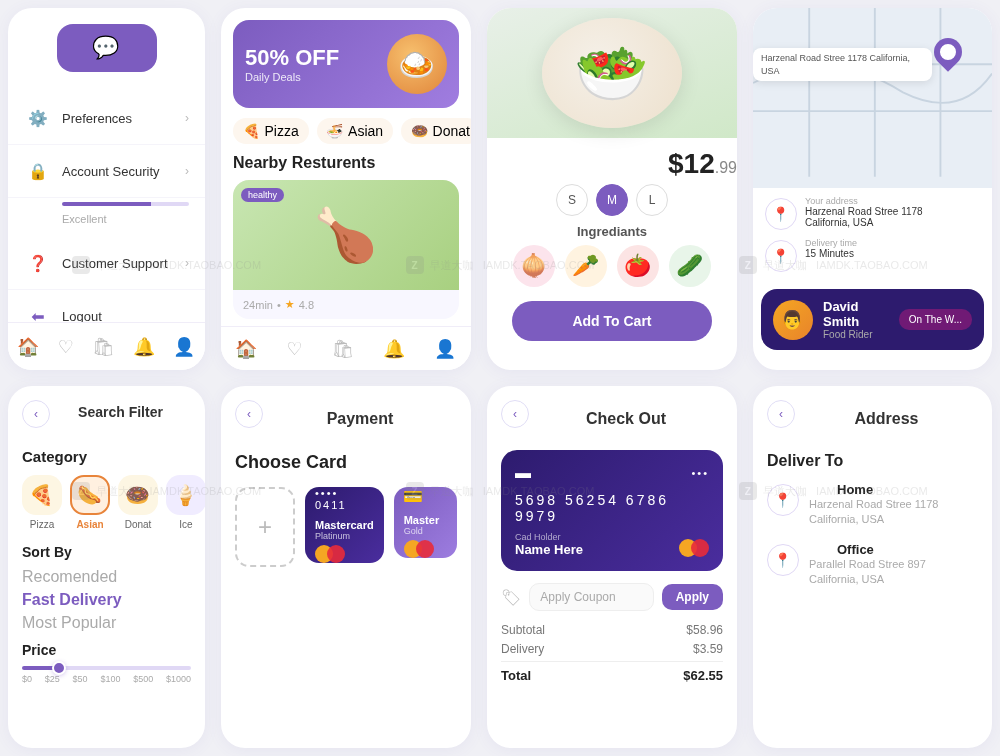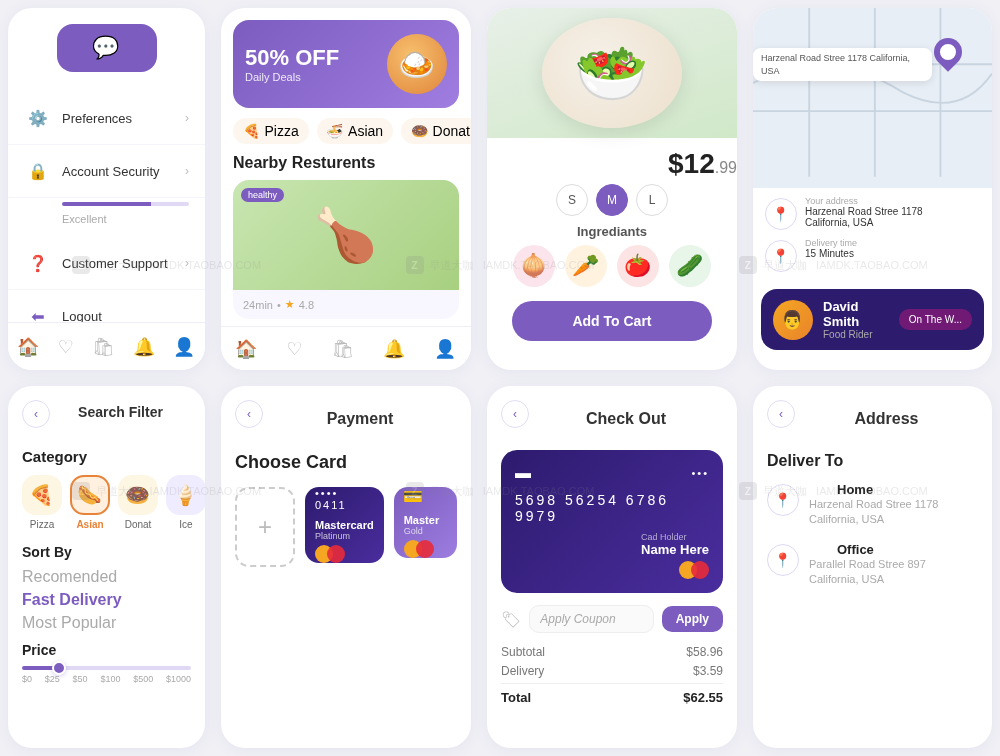--- a/index.html
+++ b/index.html
@@ -522,21 +522,20 @@
     }
     .coupon-icon { font-size: 16px; color: #bbb; }
     .coupon-input {
       flex: 1;
       border: 1px solid #eee;
       border-radius: 10px;
       padding: 6px 10px;
       font-size: 12px;
       color: #aaa;
       background: #fafafa;
-      font-style: italic;
     }
     .apply-btn {
       background: #7c5cbf;
       color: #fff;
       border-radius: 10px;
       padding: 6px 14px;
       font-size: 12px;
       font-weight: 600;
     }
     .summary-row {
@@ -883,21 +882,21 @@
       <div class="back-btn">‹</div>
       <div class="checkout-title">Check Out</div>
     </div>
 
     <div class="credit-card-display">
       <div class="card-header-row">
         <span class="card-chip">▬</span>
         <span class="card-dots-row">•••</span>
       </div>
       <div class="card-number">5698  56254  6786  9979</div>
-      <div style="display:flex; justify-content:space-between; align-items:flex-end;flex-direction:column;">
+      <div style="display:flex; justify-content:space-between; align-items:flex-end;">
         <div>
           <div class="card-holder-label">Cad Holder</div>
           <div class="card-holder-name">Name Here</div>
         </div>
         <div class="card-logo-pair">
           <div class="c1"></div>
           <div class="c2"></div>
         </div>
       </div>
     </div>

